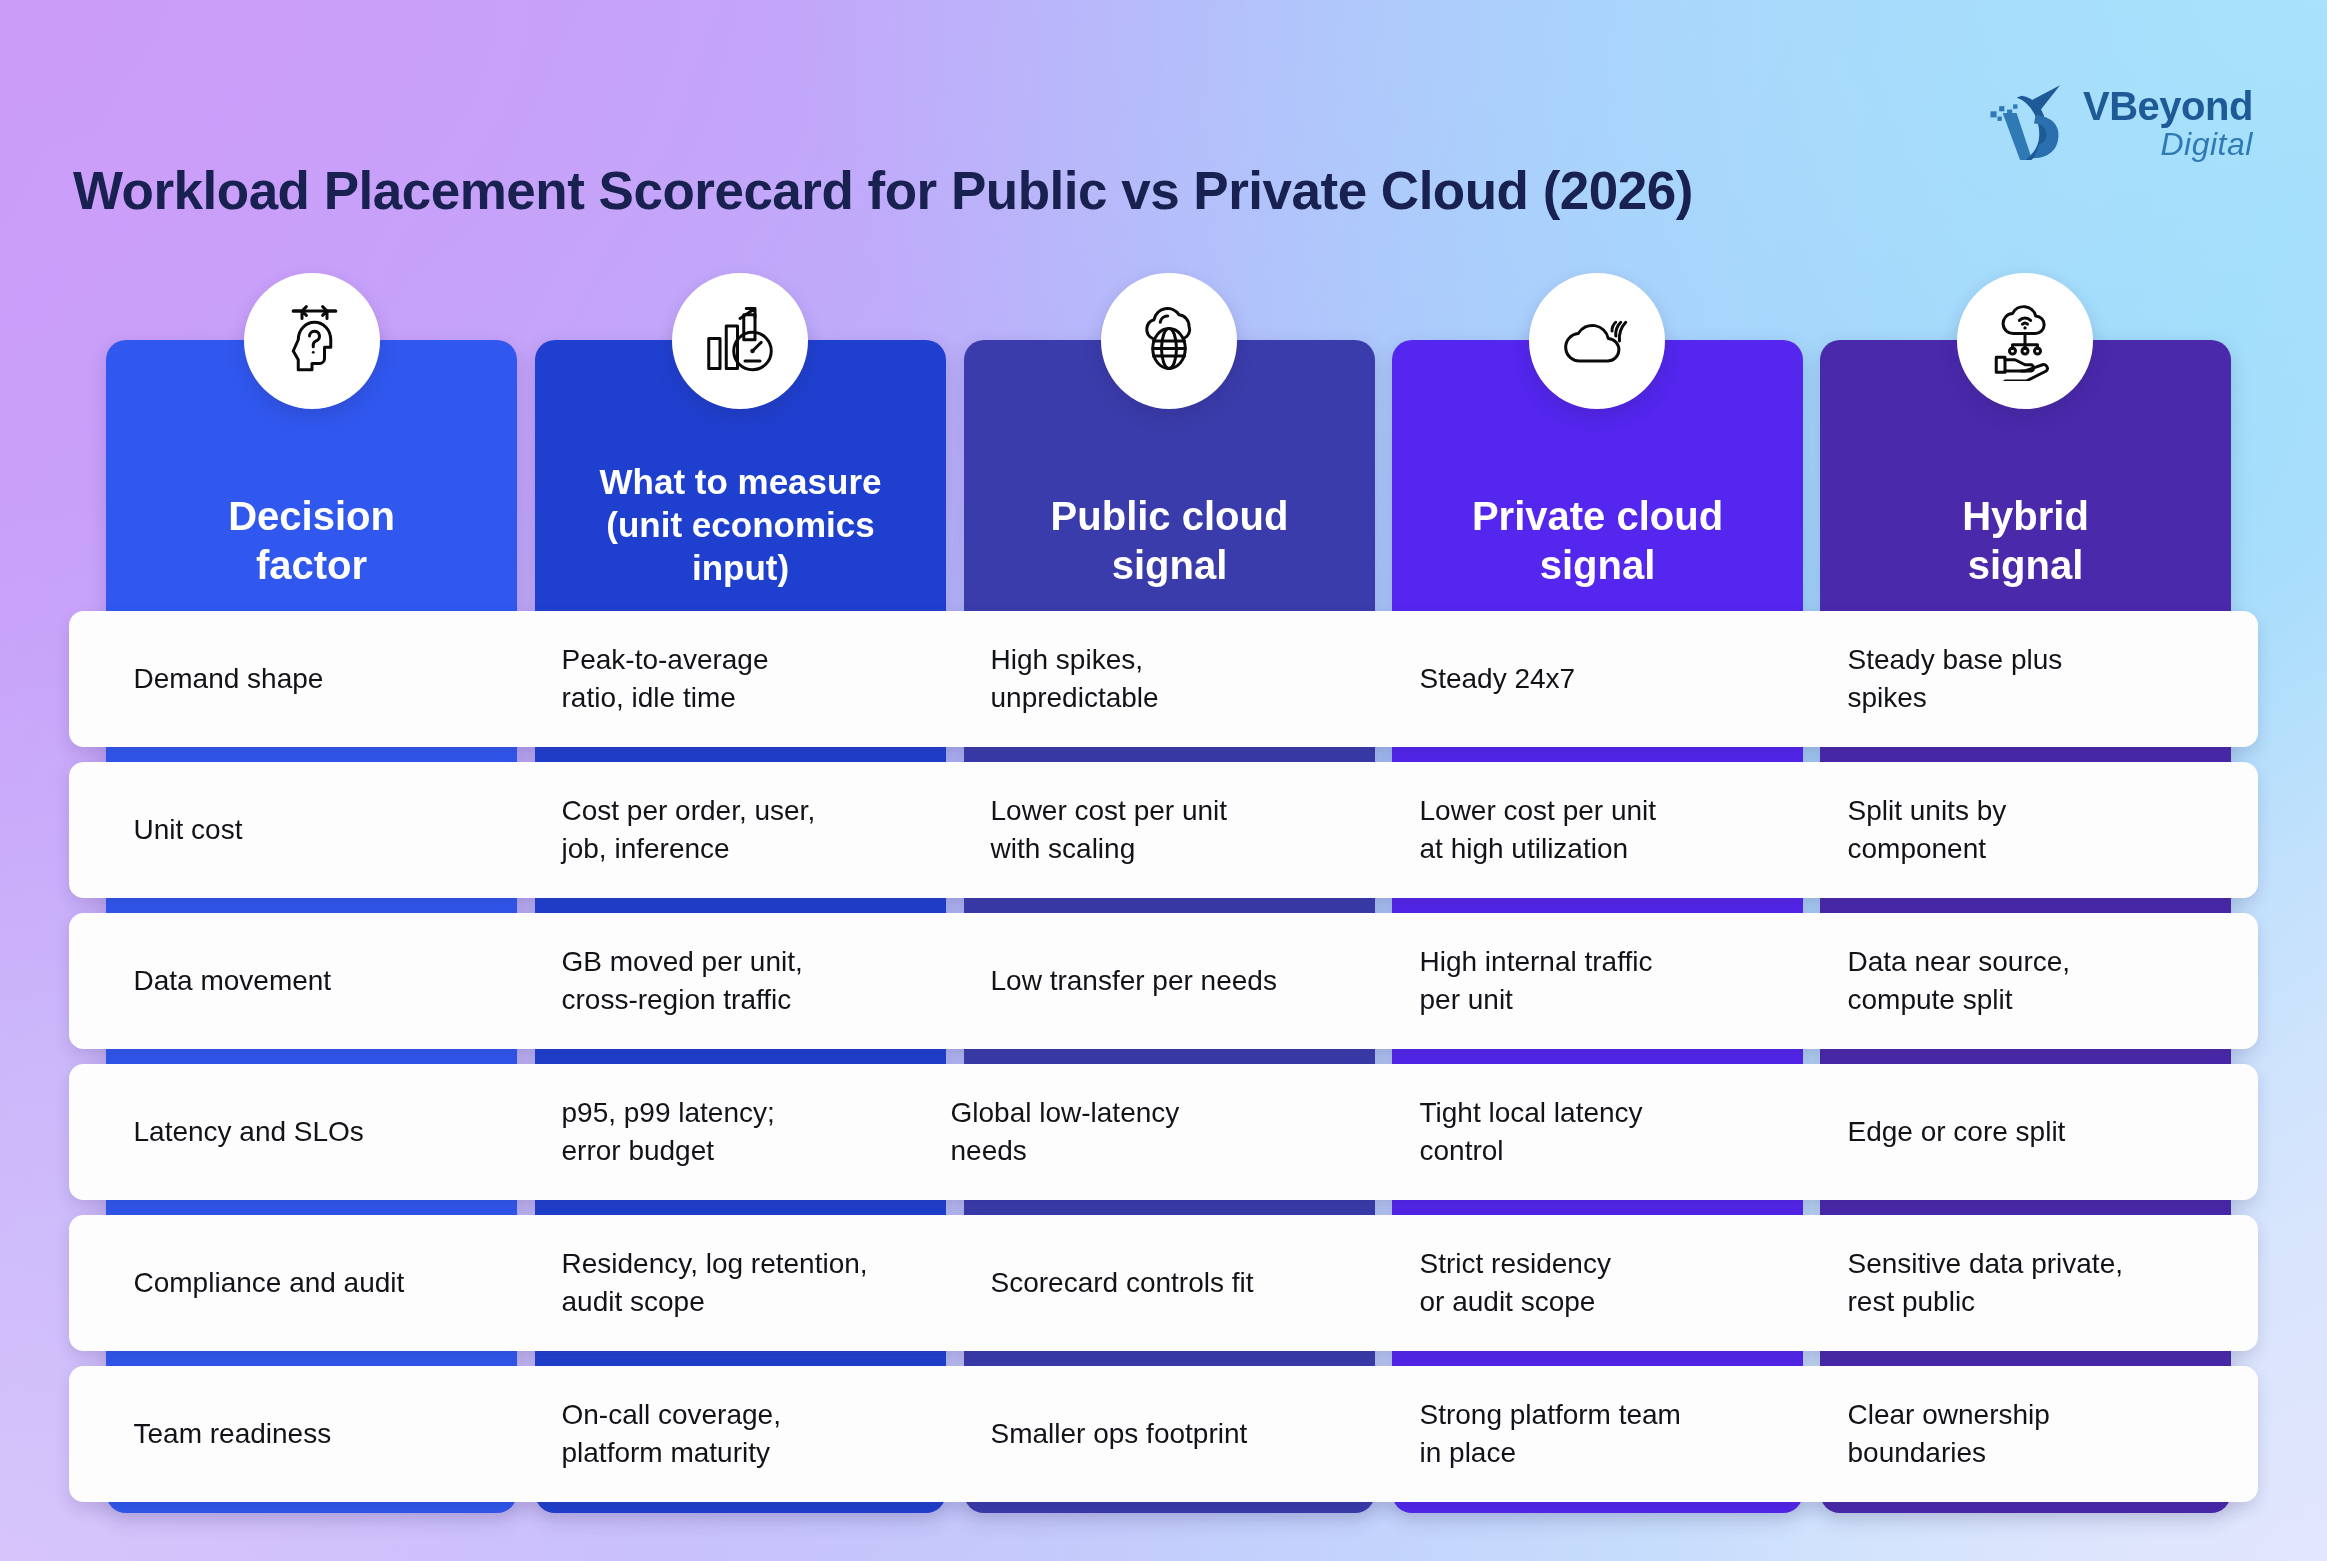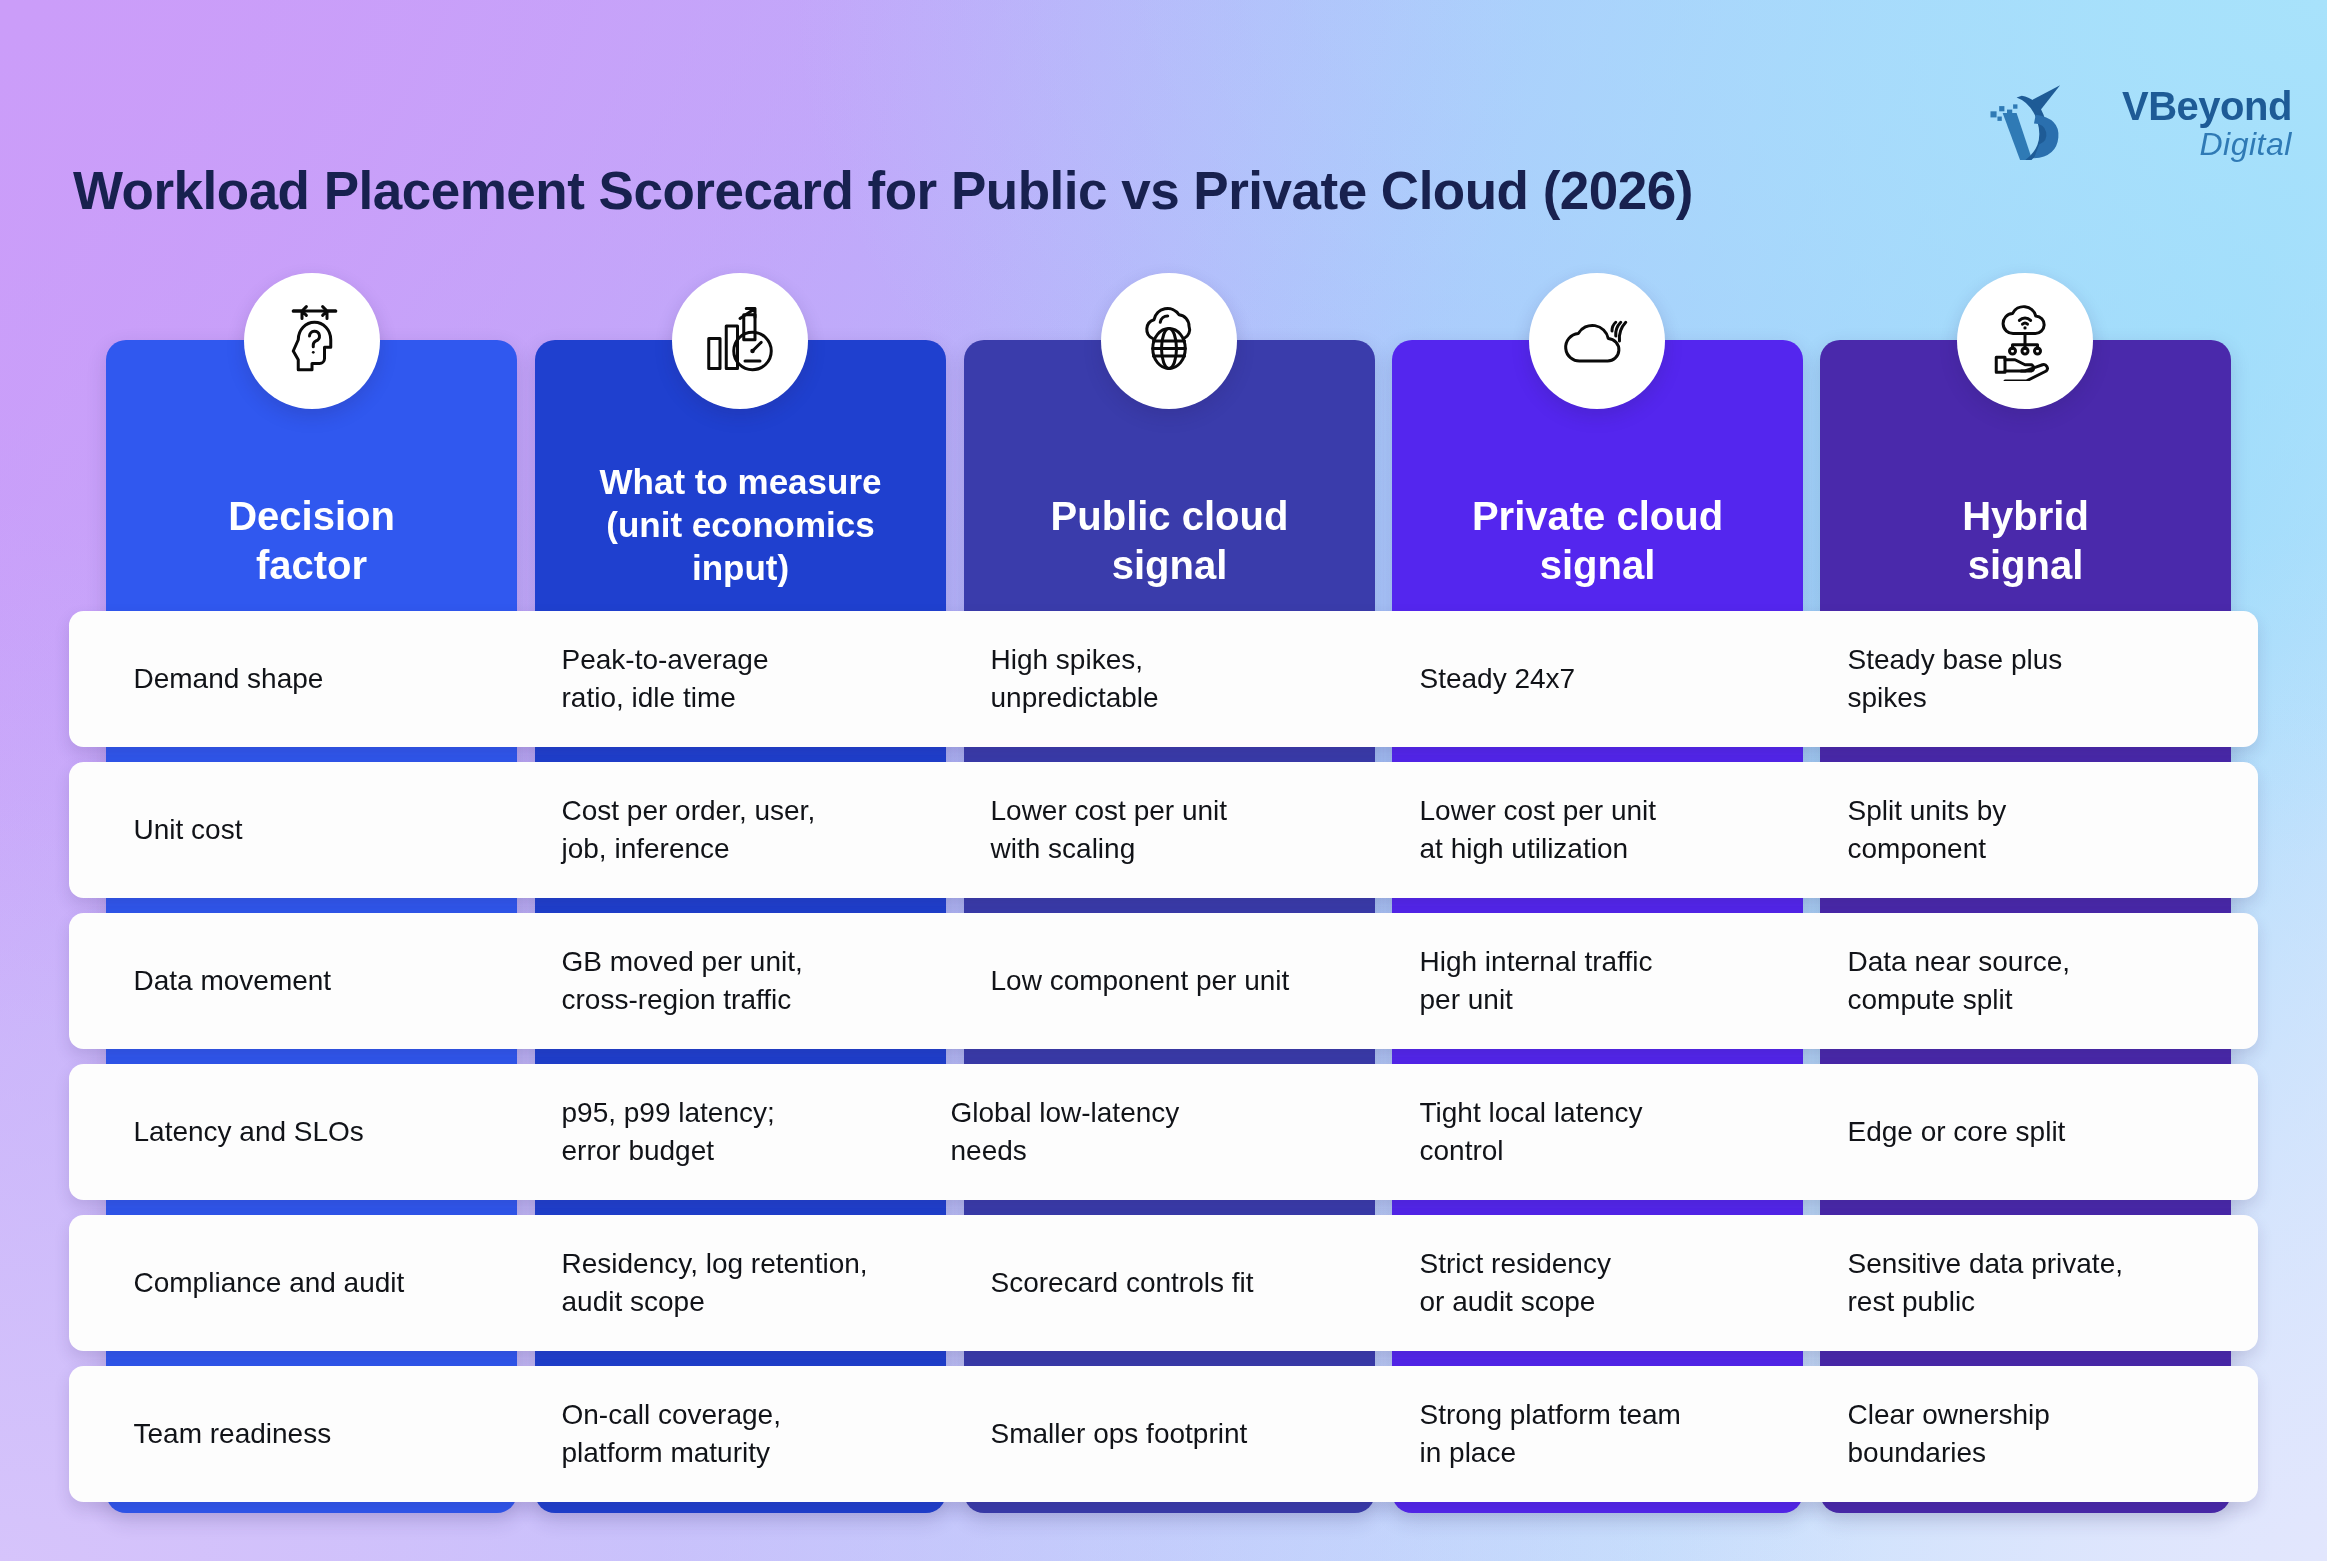--- a/index.html
+++ b/index.html
@@ -15,21 +15,21 @@
       linear-gradient(115deg, #cb9df9 0%, #b9b2fb 32%, #a9c8fc 58%, #9ad8fb 78%, #cfe6fd 100%);
   }
 
   
   #logo {
     position: absolute; top: 73px; left: 1987px;
     width: 309px; height: 100px;
     display: flex; align-items: center; gap: 9px;
   }
   #logo .mark { width: 87px; height: 87px; flex: 0 0 87px; }
-  #logo .words { display: flex; flex-direction: column; line-height: 1; margin-left: 39px; }
+  #logo .words { display: flex; flex-direction: column; line-height: 1; }
   #logo .w1 {
     font-size: 40px; font-weight: 700; color: #1e5b96; letter-spacing: -0.5px;
   }
   #logo .w2 {
     font-size: 32px; font-style: italic; color: #2f7ab5; text-align: right;
     margin-top: 1.8px; letter-spacing: 0.5px;
   }
 
   
   #title {
@@ -253,21 +253,21 @@
   </div>
 
   <div class="row" id="row2" style="top: 913px; height: 136px; position: absolute;">
     <div class="cell c0" style="position: absolute; left: 50px; width: 393px; top: 0px; height: 100%; margin-left: 0px;">
         <span>Data movement</span>
       </div>
     <div class="cell c1" style="position: absolute; left: 478px; width: 393px; top: 0px; height: 100%; margin-left: 0px;">
         <span>GB moved per unit,<br>cross-region traffic</span>
       </div>
     <div class="cell c2" style="position: absolute; left: 907px; width: 393px; top: 0px; height: 100%; margin-left: 0px;">
-        <span>Low component per unit</span>
+        <span>Low transfer per needs</span>
       </div>
     <div class="cell c3" style="position: absolute; left: 1336px; width: 393px; top: 0px; height: 100%; margin-left: 0px;">
         <span>High internal traffic<br>per unit</span>
       </div>
     <div class="cell c4" style="position: absolute; left: 1764px; width: 393px; top: 0px; height: 100%; margin-left: 0px;">
         <span>Data near source,<br>compute split</span>
       </div>
   </div>
 
   <div class="row" id="row3" style="top: 1064px; height: 136px; position: absolute;">

